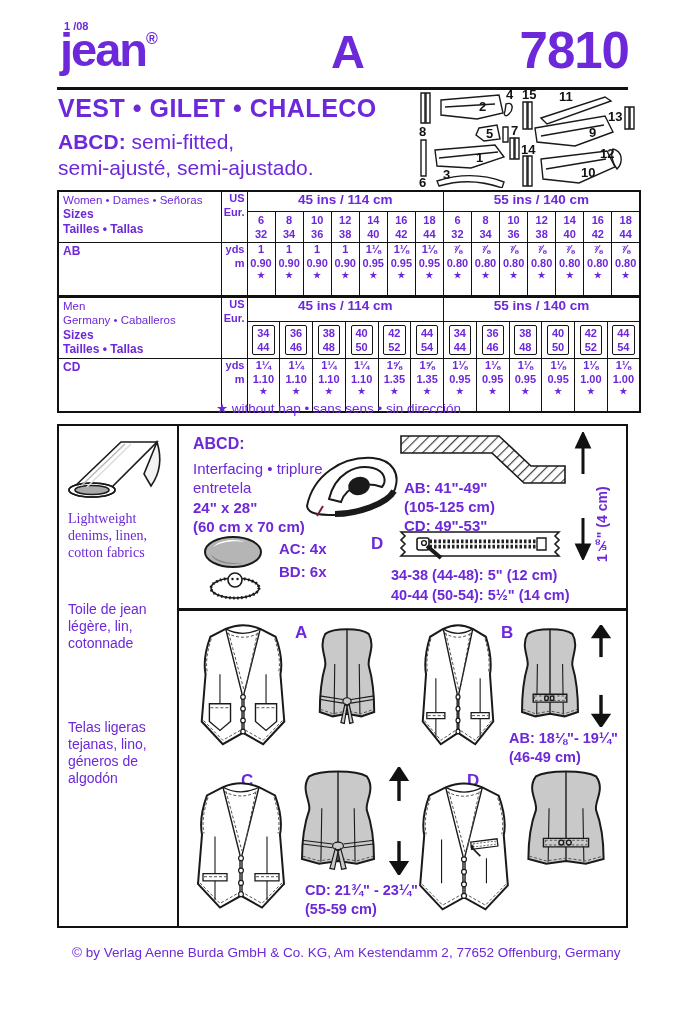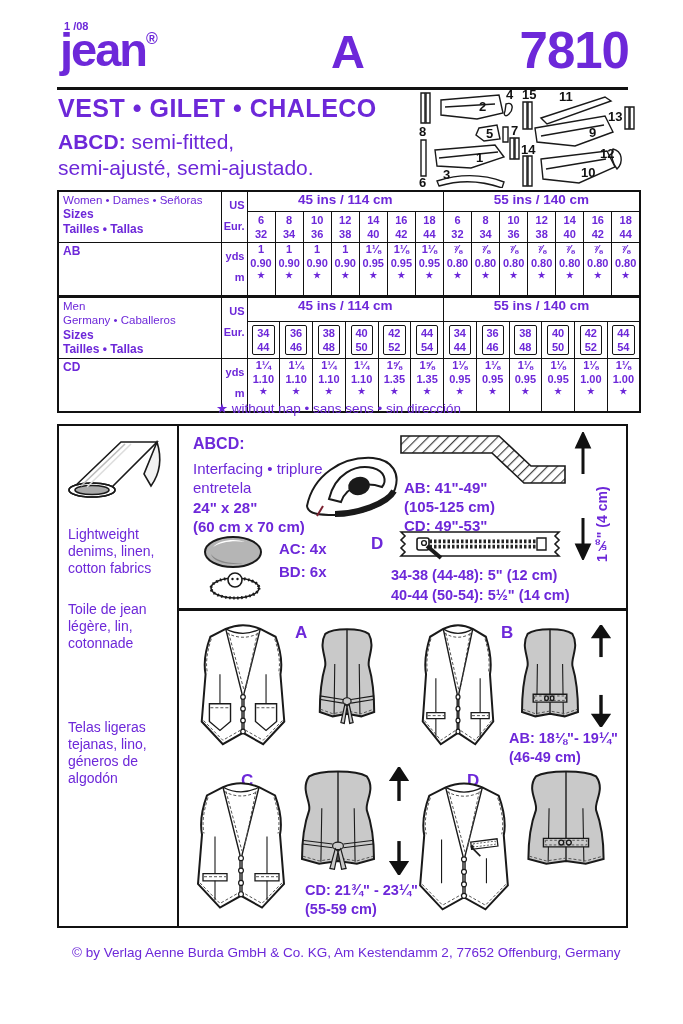--- a/index.html
+++ b/index.html
@@ -23,21 +23,21 @@
   .tables{left:57px;top:190px;width:571px;}
   table.sizetbl{border-collapse:collapse;table-layout:fixed;width:584px;}
   table.sizetbl td{border:1px solid #111;padding:0 1px;text-align:center;vertical-align:top;overflow:hidden;}
   table.women{border:2px solid #111;border-bottom:2.5px solid #111;}
   table.men{border:2px solid #111;border-top:0;}
   td.lab{text-align:left !important;padding:1px 4px !important;}
   .lab div{font-size:12px;font-weight:bold;line-height:1.24;white-space:nowrap;}
   .lab div.lt{font-weight:normal;font-size:11.5px;}
   td.unit{vertical-align:bottom;}
   td.unit.top{vertical-align:top;}
-  .unit div{font-size:11px;font-weight:bold;line-height:1.25;text-align:right;padding-right:1px;margin-top:7px;}
+  .unit div{font-size:11px;font-weight:bold;line-height:1.25;text-align:right;padding-right:1px;}
   td.grp{font-size:13.5px;font-weight:bold;height:19px;vertical-align:middle;}
   tr.sizes-row td{height:30px;vertical-align:middle;}
   tr.sizes-row .cellwrap div{font-size:11px;font-weight:bold;line-height:1.3;}
   tr.val-row td{height:50px;}
   tr.val-row .cellwrap div{font-size:11px;font-weight:bold;line-height:1.25;}
   tr.val-row .cellwrap div:nth-child(3){font-size:8.5px;line-height:1;}
   td.boxed{vertical-align:middle;}
   td.boxed .cellwrap{border:1.5px solid #111;border-radius:2px;display:inline-block;padding:0 4px;}
 
   .nap-note{left:57px;top:400px;width:563px;text-align:center;font-size:13.5px;}
@@ -511,21 +511,21 @@
         <g stroke="#1a1a1a" stroke-width="1.6" fill="#fff">
           <path d="M12,58 L60,12 L96,12 L50,58 Z"></path>
           <path d="M96,12 C101,28 100,42 90,56 L83,44 Z" fill="#f2f2f2"></path>
           <ellipse cx="31" cy="60" rx="23" ry="7" fill="#fff"></ellipse>
           <ellipse cx="31" cy="60" rx="23" ry="7" fill="none"></ellipse>
           <ellipse cx="31" cy="60" rx="17" ry="4.5" fill="#aaa"></ellipse>
           <line x1="64" y1="14" x2="20" y2="56" stroke="#bbb"></line>
           <line x1="70" y1="14" x2="26" y2="57" stroke="#ddd"></line>
         </g>
       </svg>
-      <div class="fabric-text" style="top:100px;">Lightweight denims, linen, cotton fabrics</div>
+      <div class="fabric-text" style="top:84px;font-family:Liberation Serif, serif;">Lightweight denims, linen, cotton fabrics</div>
       <div class="fabric-text" style="top:175px;">Toile de jean légère, lin, cotonnade</div>
       <div class="fabric-text" style="top:293px;">Telas ligeras tejanas, lino, géneros de algodón</div>
     </div>
 
     <div class="mainarea">
 
       <div class="notions">
         <div class="interfacing-block">
           <div class="hd">ABCD:</div>
           <div>Interfacing • triplure</div>

